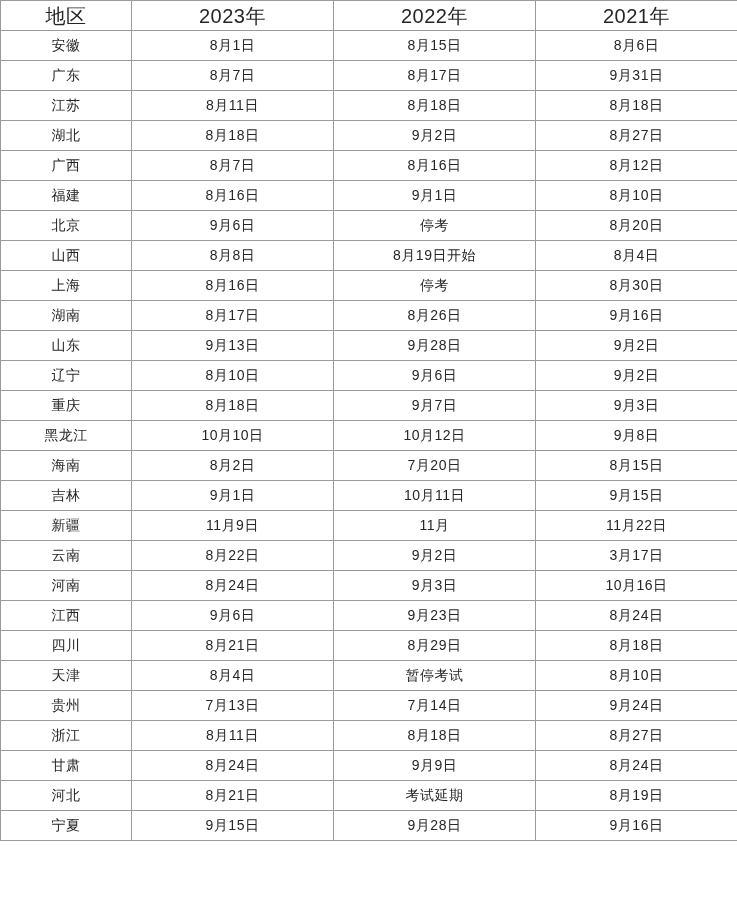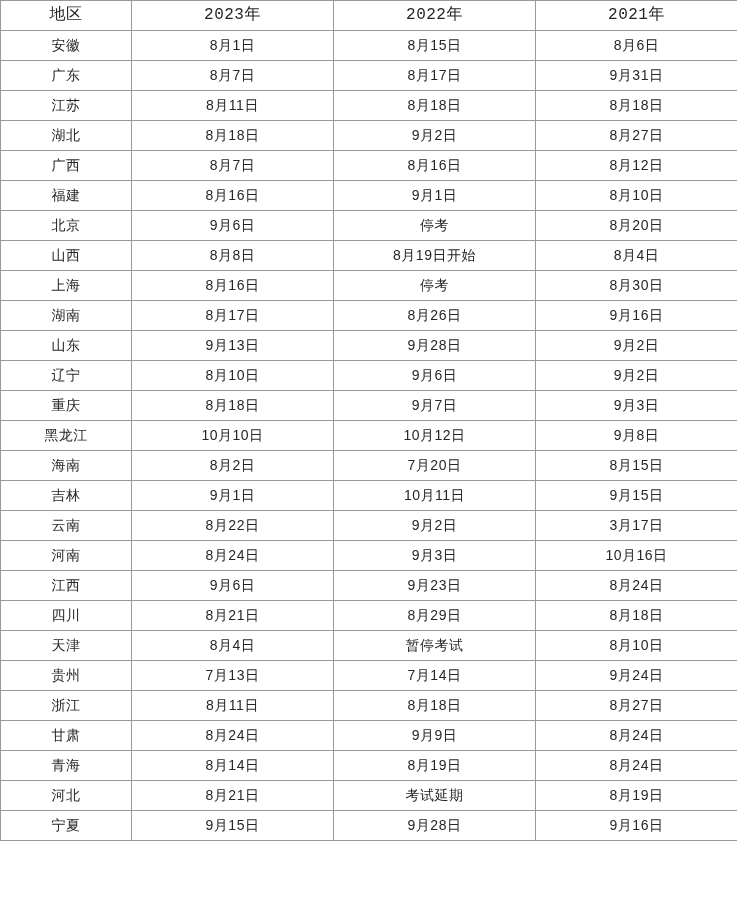--- a/index.html
+++ b/index.html
@@ -28,22 +28,21 @@
     vertical-align: middle;
     font-size: 14px;
     color: #262626;
     padding: 0 2px;
     line-height: 1.2;
     letter-spacing: 0.5px;
     white-space: nowrap;
     overflow: hidden;
   }
   table.data-table tr:first-child td {
-    font-size: 16px;
-    font-family: Liberation Mono, monospace;
+    font-size: 20px;
   }
   col.c-region { width: 131px; }
   col.c-year   { width: 202px; }
   .region-cell {
     letter-spacing: 2px;
   }
 </style>
 </head>
 <body>
 
@@ -153,20 +152,26 @@
         <td>7月20日</td>
         <td>8月15日</td>
       </tr>
       <tr>
         <td class="region-cell">吉林</td>
         <td>9月1日</td>
         <td>10月11日</td>
         <td>9月15日</td>
       </tr>
       <tr>
+        <td class="region-cell">新疆</td>
+        <td>11月9日</td>
+        <td>11月</td>
+        <td>11月22日</td>
+      </tr>
+      <tr>
         <td class="region-cell">云南</td>
         <td>8月22日</td>
         <td>9月2日</td>
         <td>3月17日</td>
       </tr>
       <tr>
         <td class="region-cell">河南</td>
         <td>8月24日</td>
         <td>9月3日</td>
         <td>10月16日</td>
@@ -201,26 +206,20 @@
         <td>8月18日</td>
         <td>8月27日</td>
       </tr>
       <tr>
         <td class="region-cell">甘肃</td>
         <td>8月24日</td>
         <td>9月9日</td>
         <td>8月24日</td>
       </tr>
       <tr>
-        <td class="region-cell">青海</td>
-        <td>8月14日</td>
-        <td>8月19日</td>
-        <td>8月24日</td>
-      </tr>
-      <tr>
         <td class="region-cell">河北</td>
         <td>8月21日</td>
         <td>考试延期</td>
         <td>8月19日</td>
       </tr>
       <tr>
         <td class="region-cell">宁夏</td>
         <td>9月15日</td>
         <td>9月28日</td>
         <td>9月16日</td>

